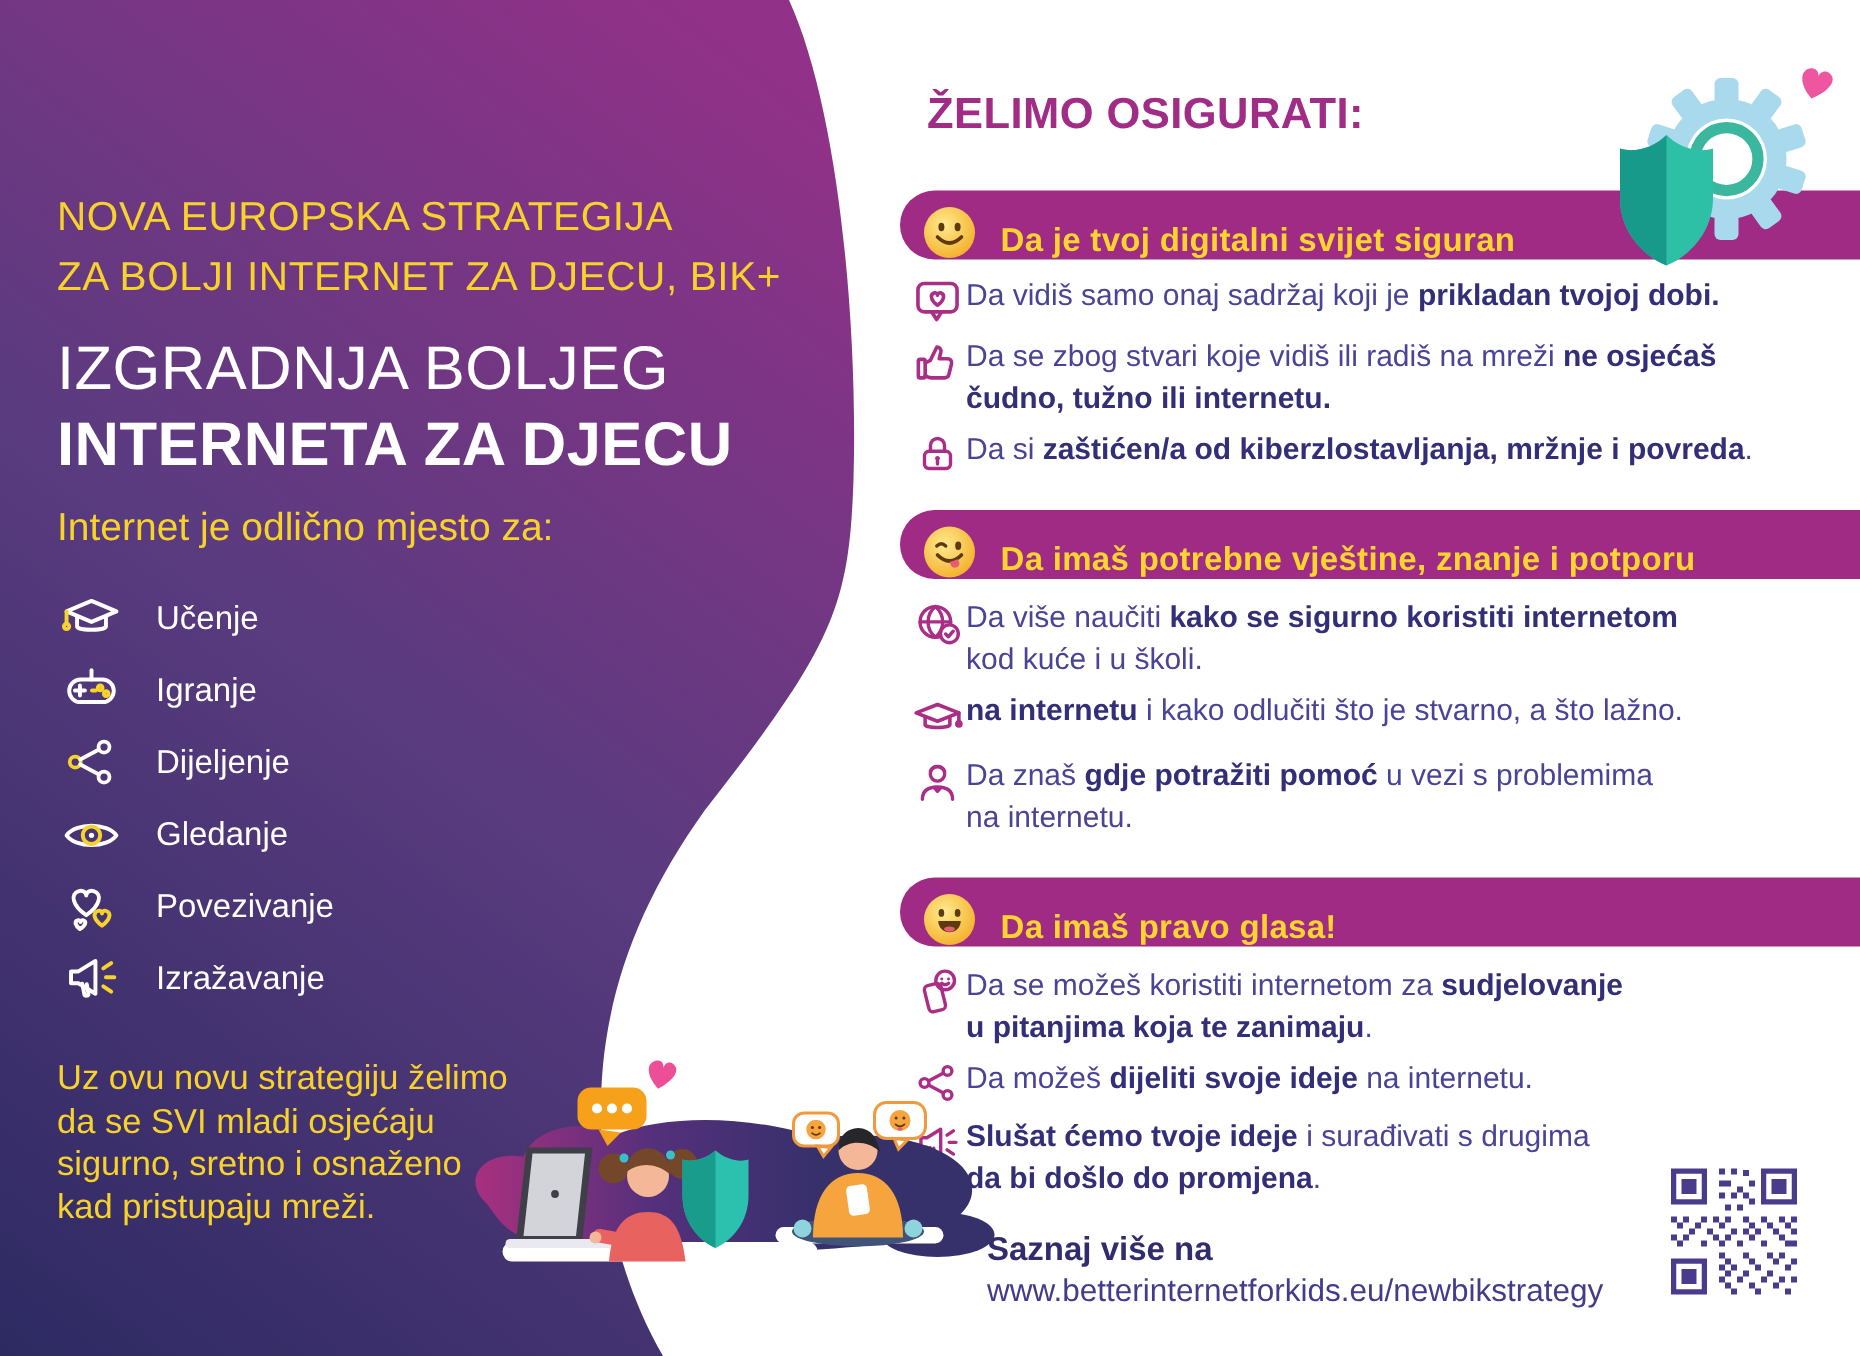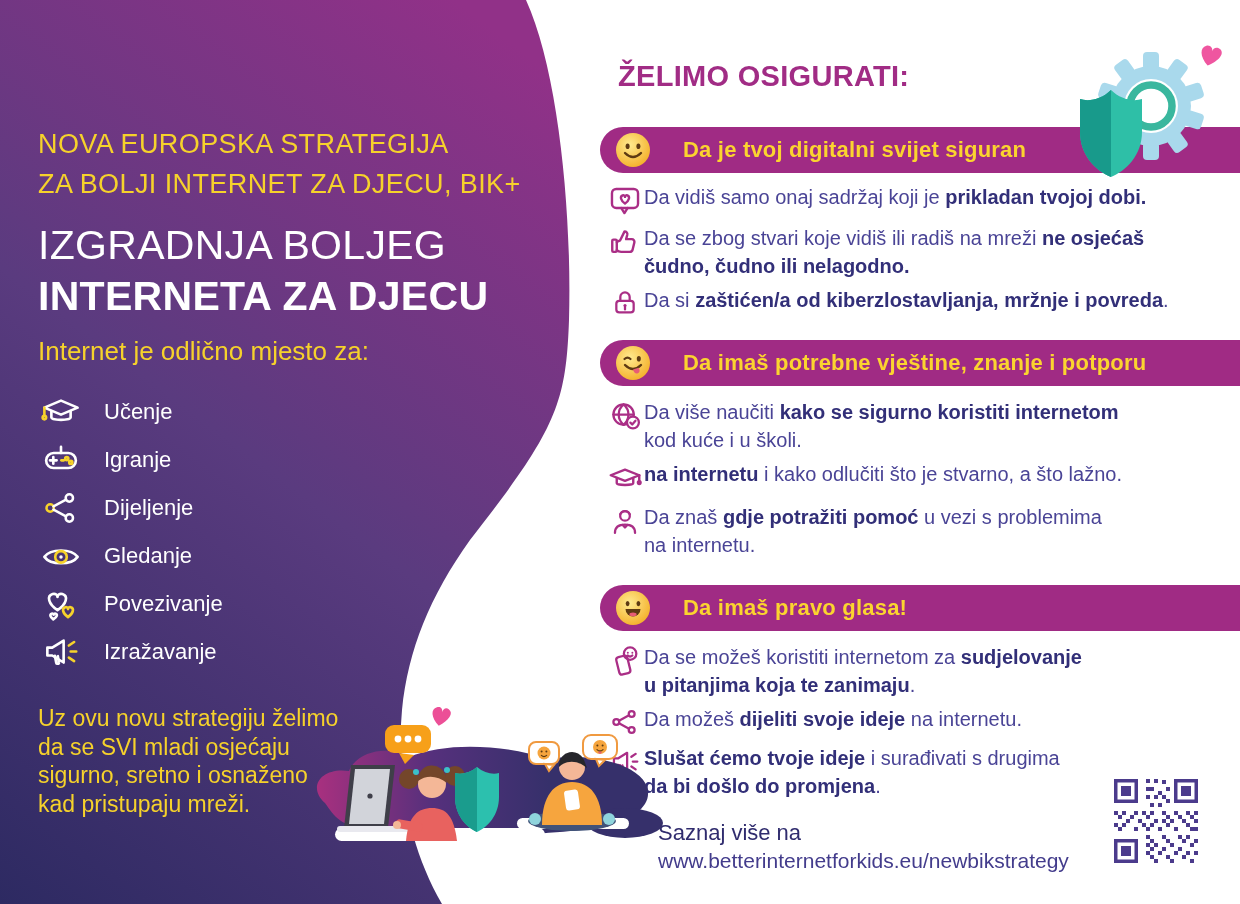--- a/index.html
+++ b/index.html
@@ -20,30 +20,30 @@
   .act-list{left:38px;top:388px;display:flex;flex-direction:column;}
   .act-row{display:flex;align-items:center;height:48px;gap:20px;}
   .act-ico{width:46px;display:flex;justify-content:center;align-items:center;}
   .act-label{color:#ffffff;font-size:22px;}
   .footer-text{left:38px;top:704px;color:#F6D22B;font-size:23px;line-height:28.5px;font-weight:500;}
   
   .eu-logo{left:36px;top:30px;width:230px;height:64px;}
   
   .rp-heading{left:618px;top:60px;color:#A12C85;font-size:29px;font-weight:700;letter-spacing:.3px;z-index:3;}
   .banner{left:600px;width:640px;height:46px;background:#A02B84;border-radius:23px 0 0 23px;
-    display:flex;align-items:center;gap:32px;padding-left:15px;box-sizing:border-box;z-index:2;}
+    display:flex;align-items:flex-end;gap:16px;padding-left:15px;box-sizing:border-box;z-index:2;}
   .banner-label{color:#FBD42F;font-size:22px;font-weight:600;letter-spacing:.2px;}
   .bullets{left:606px;width:634px;display:flex;flex-direction:column;gap:6px;z-index:3;}
   .bullet-row{display:flex;gap:0;}
   .bullet-ico{flex:0 0 38px;width:38px;display:flex;justify-content:center;padding-top:1px;}
   .bullet-text{font-size:20px;line-height:28px;color:#4A4496;}
   .bullet-text .rl{white-space:pre;}
   .b{font-weight:700;color:#322F78;}
   .more-info{left:658px;top:820px;z-index:3;}
-  .more-info .lbl{color:#302C6E;font-size:22px;font-weight:400;}
+  .more-info .lbl{color:#302C6E;font-size:22px;font-weight:700;}
   .more-info .url{color:#433C8C;font-size:21px;margin-top:3px;cursor:pointer;}
   
   #top-illo{left:1048px;top:14px;z-index:4;}
   #bottom-illo{left:295px;top:675px;z-index:4;}
   #qr{left:1112px;top:777px;z-index:3;}
   .ic{display:block;}
 </style>
 </head>
 <body>
 
@@ -215,21 +215,21 @@
   </div>
   <div class="bullet-row">
     <span class="bullet-ico">
       <svg class="ic" width="34" height="34" viewBox="0 0 24 24" fill="none" stroke="#AA2E86" stroke-width="1.7" stroke-linecap="round" stroke-linejoin="round">
         <rect x="3" y="10.3" width="3.2" height="8.7" rx="0.8"></rect>
         <path d="M6.2,17.8 c.9,.9 1.9,1.2 3.1,1.2 h6 c1,0 1.9,-.7 2.1,-1.7 l1.2,-5 c.3,-1.2 -.6,-2.3 -1.8,-2.3 h-4 l.8,-3.1 c.3,-1.3 -.6,-2.4 -1.9,-2.4 l-3.1,6.3 -2.4,1.2"></path>
       </svg>
     </span>
     <div class="bullet-text">
         <div class="rl"><span>Da se zbog stvari koje vidiš ili radiš na mreži </span><span class="b">ne osjećaš</span></div>
-        <div class="rl"><span class="b">čudno, čudno ili nelagodno.</span></div>
+        <div class="rl"><span class="b">čudno, tužno ili internetu.</span></div>
       </div>
   </div>
   <div class="bullet-row">
     <span class="bullet-ico">
       <svg class="ic" width="32" height="32" viewBox="0 0 24 24" fill="none" stroke="#AA2E86" stroke-width="1.7" stroke-linecap="round" stroke-linejoin="round">
         <rect x="5.5" y="10.4" width="13" height="8.6" rx="2.2"></rect>
         <path d="M8.5,10.4 V7.5 a3.5,3.5 0 0 1 7,0 v2.9"></path>
         <circle cx="12" cy="13.9" r="1.2" fill="#AA2E86" stroke="none"></circle>
         <path d="M12,15 V16.8"></path>
       </svg>

